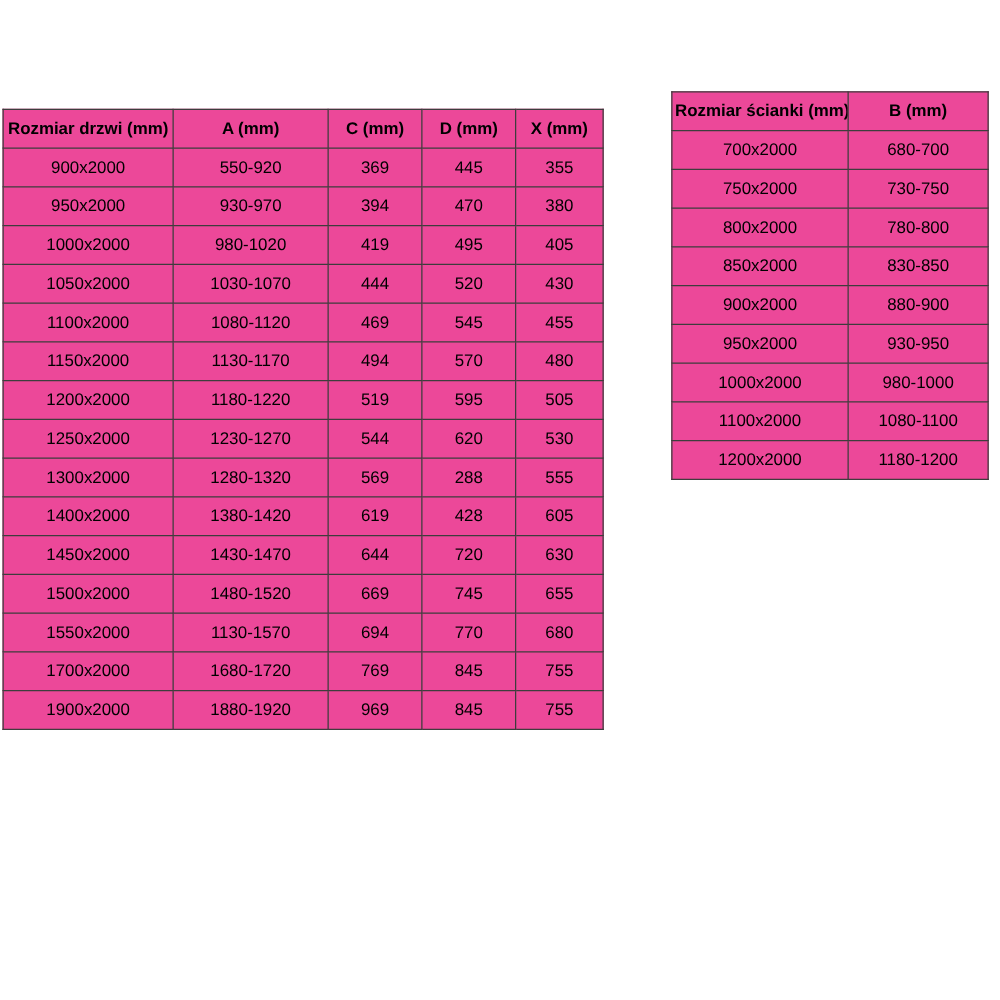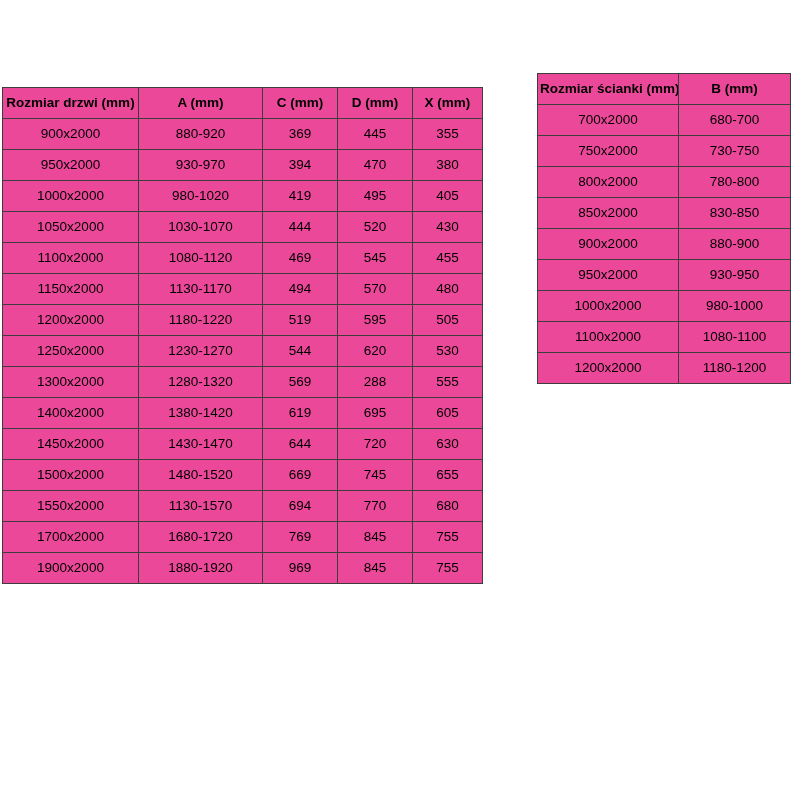--- a/index.html
+++ b/index.html
@@ -64,21 +64,21 @@
           <th>Rozmiar drzwi (mm)</th>
           <th>A (mm)</th>
           <th>C (mm)</th>
           <th>D (mm)</th>
           <th>X (mm)</th>
         </tr>
     </thead>
     <tbody>
         <tr>
           <td>900x2000</td>
-          <td>880-920</td>
+          <td>550-920</td>
           <td>369</td>
           <td>445</td>
           <td>355</td>
         </tr>
         <tr>
           <td>950x2000</td>
           <td>930-970</td>
           <td>394</td>
           <td>470</td>
           <td>380</td>
@@ -129,21 +129,21 @@
           <td>1300x2000</td>
           <td>1280-1320</td>
           <td>569</td>
           <td>288</td>
           <td>555</td>
         </tr>
         <tr>
           <td>1400x2000</td>
           <td>1380-1420</td>
           <td>619</td>
-          <td>695</td>
+          <td>428</td>
           <td>605</td>
         </tr>
         <tr>
           <td>1450x2000</td>
           <td>1430-1470</td>
           <td>644</td>
           <td>720</td>
           <td>630</td>
         </tr>
         <tr>

